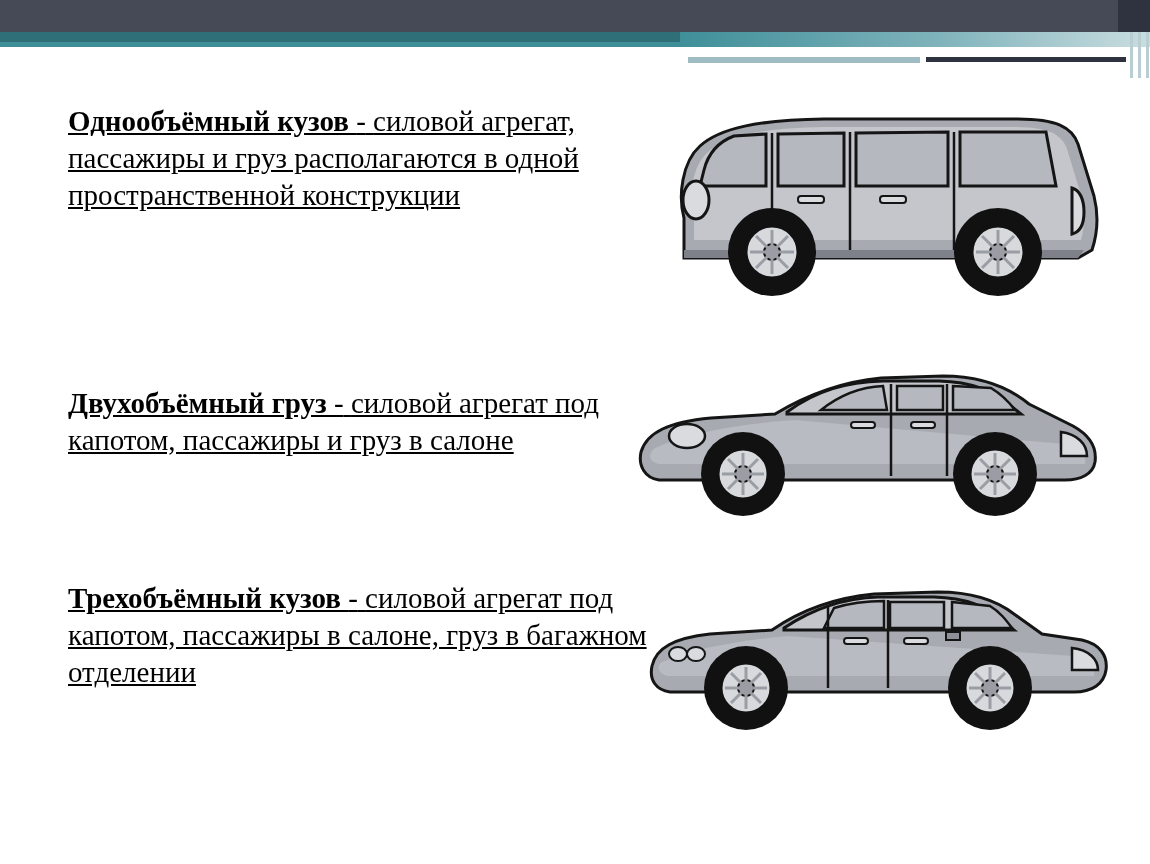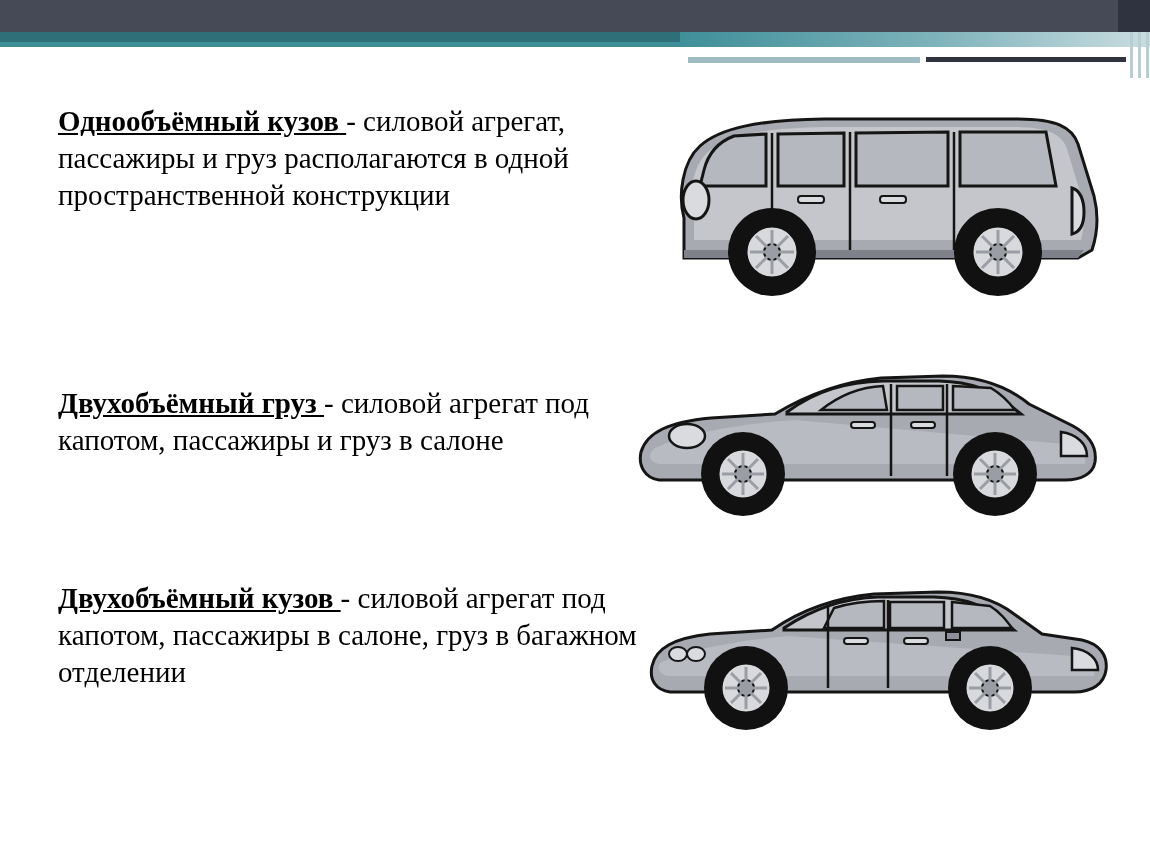--- a/index.html
+++ b/index.html
@@ -69,25 +69,26 @@
     position: absolute;
     top: 32px;
     width: 3px;
     height: 46px;
     background: #b9ced2;
   }
 
   
   .txt {
     position: absolute;
-    left: 58px;
+    left: 68px;
     width: 600px;
     color: #000000;
     font-size: 29px;
     line-height: 1.28;
+    text-decoration: underline;
   }
   .txt .term {
     font-weight: bold;
     text-decoration: underline;
     font-size: 29px;
   }
   #block-1 { top: 103px; }
   #block-2 { top: 385px; }
   #block-3 { top: 580px; }
 
@@ -117,21 +118,21 @@
   <span class="term">Однообъёмный кузов </span><span>-</span>
   <span>силовой агрегат, пассажиры и груз располагаются в одной пространственной конструкции</span>
 </div>
 
 <div class="txt" id="block-2">
   <span class="term">Двухобъёмный груз </span><span>-</span>
   <span>силовой агрегат под капотом, пассажиры и  груз в салоне</span>
 </div>
 
 <div class="txt" id="block-3">
-  <span class="term">Двухобъёмный кузов </span><span>-</span>
+  <span class="term">Трехобъёмный кузов </span><span>-</span>
   <span>силовой агрегат под капотом, пассажиры в салоне, груз в багажном отделении</span>
 </div>
 
 <svg class="car" id="car-van" viewBox="0 0 460 215">
 
   <path d="M36 118 C30 96 34 62 52 46 C72 28 110 20 176 19 L370 19 C408 19 424 27 430 44 L446 96
            C450 112 450 132 444 150 L430 158 L36 158 Z" fill="#a7aab1" stroke="#151515" stroke-width="3"></path>
 
   <path d="M46 112 C41 94 44 66 60 52 C78 36 112 28 176 27 L366 27 C400 27 414 34 419 49 L434 98
            C437 110 437 126 433 140 L46 140 Z" fill="#c4c6cb" stroke="none"></path>

